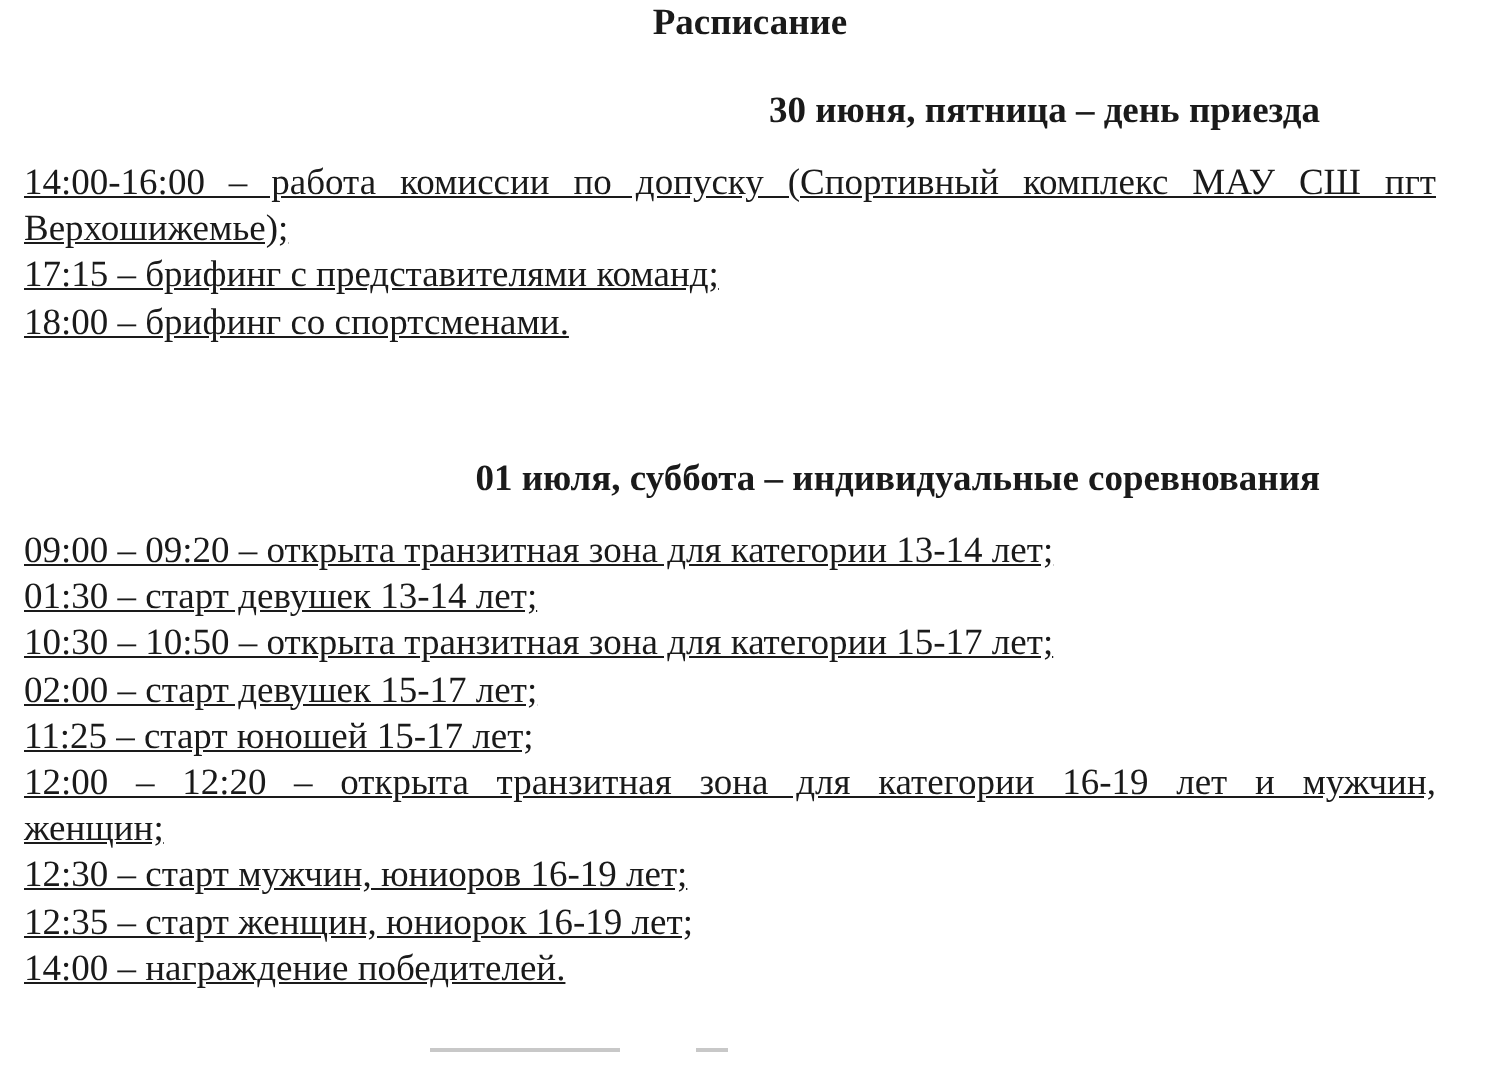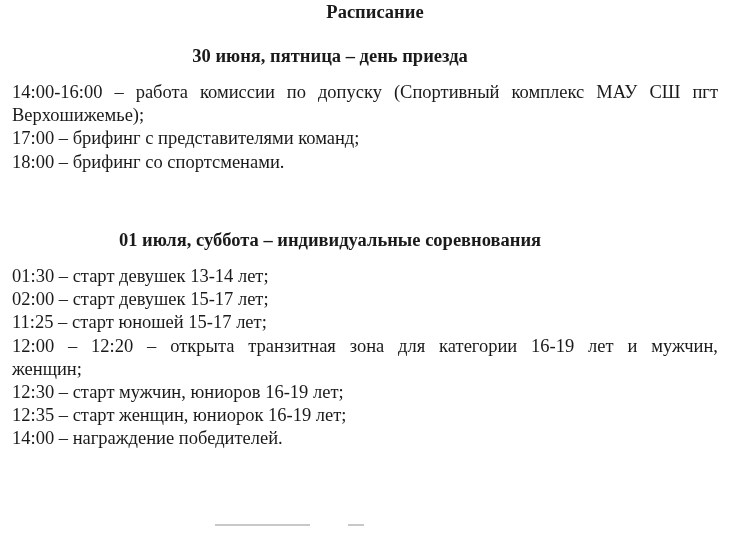--- a/index.html
+++ b/index.html
@@ -30,36 +30,37 @@
       text-align: center;
       font-weight: bold;
       font-size: 18.5px;
       line-height: 22px;
       font-family: Liberation Serif, serif;
     }
     .section-heading {
       position: absolute;
       left: 0;
       width: 660px;
-      text-align: center;
+      text-align: right;
       font-weight: bold;
       font-size: 18.5px;
       line-height: 22px;
     }
     .section-heading.h1 { top: 45px; }
     .section-heading.h2 { top: 229px; }
     .list {
       position: absolute;
       left: 12px;
       width: 706px;
       margin: 0;
       padding: 0;
       list-style: none;
       font-size: 18.5px;
       line-height: 23.2px;
+      text-decoration: underline;
     }
     .list.l1 { top: 81px; }
     .list.l2 { top: 265px; }
     .list li {
       margin: 0;
       padding: 0;
       text-align: justify;
       text-align-last: left;
     }
     .list li.spread {
@@ -76,28 +77,30 @@
 <body>
 
 <div class="page">
 
   <div class="title">Расписание</div>
 
   <div class="section-heading h1">30 июня, пятница – день приезда</div>
 
   <ul class="list l1">
     <li>14:00-16:00 – работа комиссии по допуску (Спортивный комплекс МАУ СШ пгт Верхошижемье);</li>
-    <li>17:00 – брифинг с представителями команд;</li>
+    <li>17:15 – брифинг с представителями команд;</li>
     <li>18:00 – брифинг со спортсменами.</li>
   </ul>
 
   <div class="section-heading h2">01 июля, суббота – индивидуальные соревнования</div>
 
   <ul class="list l2">
+    <li>09:00 – 09:20 – открыта транзитная зона для категории 13-14 лет;</li>
     <li>01:30 – старт девушек 13-14 лет;</li>
+    <li>10:30 – 10:50 – открыта транзитная зона для категории 15-17 лет;</li>
     <li>02:00 – старт девушек 15-17 лет;</li>
     <li>11:25 – старт юношей 15-17 лет;</li>
     <li class="spread">12:00 – 12:20 – открыта транзитная зона для категории 16-19 лет и мужчин, женщин;</li>
     <li>12:30 – старт мужчин, юниоров 16-19 лет;</li>
     <li>12:35 – старт женщин, юниорок 16-19 лет;</li>
     <li>14:00 – награждение победителей.</li>
   </ul>
 
   <div class="scan-mark" style="left:215px;width:95px;"></div>
   <div class="scan-mark" style="left:348px;width:16px;"></div>

